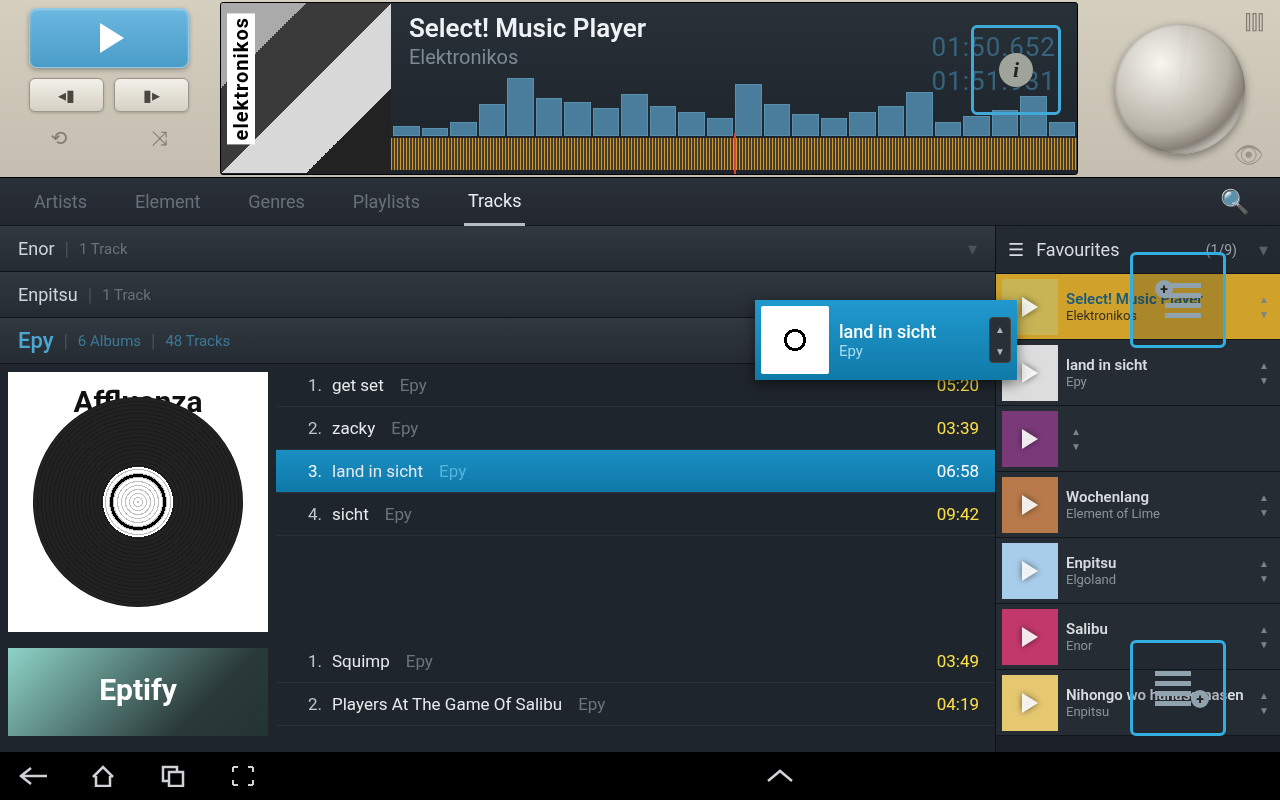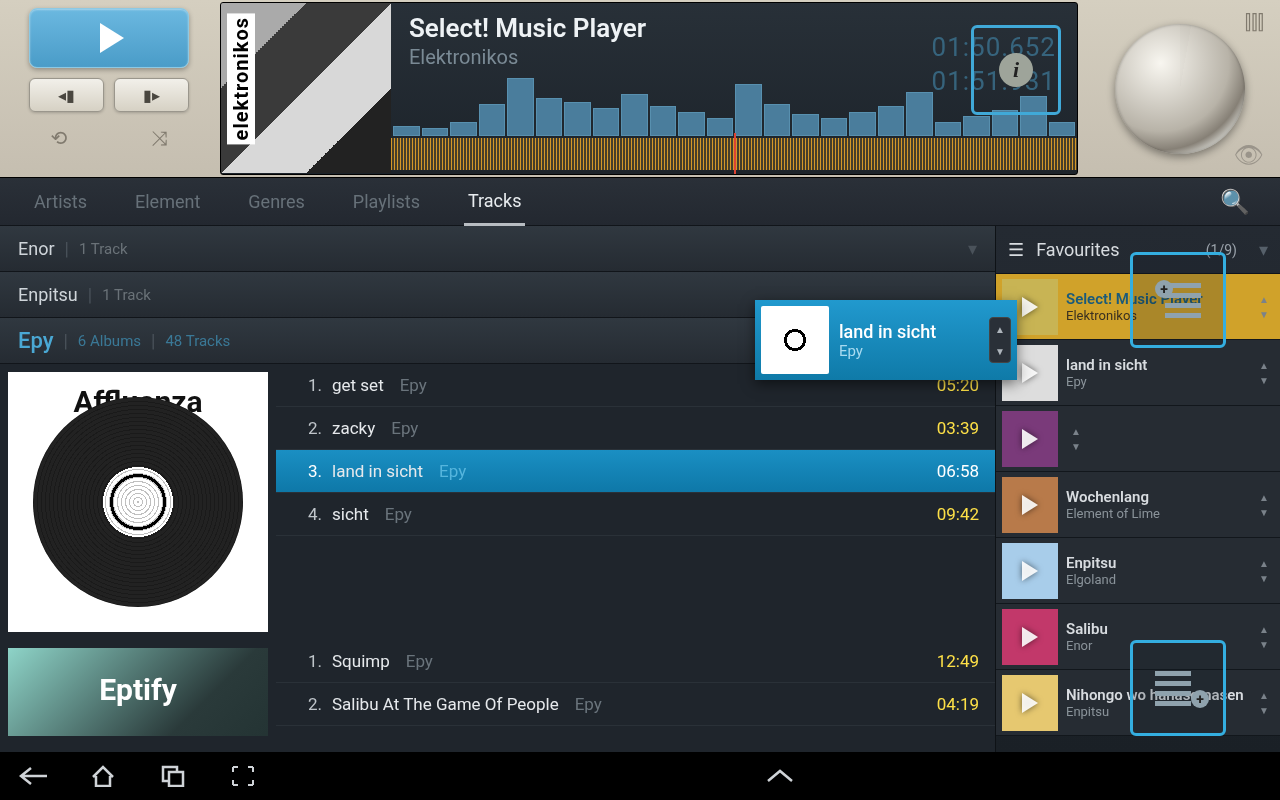--- a/index.html
+++ b/index.html
@@ -249,25 +249,25 @@
 
     <div class="album-row" style="max-height:96px;overflow:hidden;">
       <div class="album-art eptify" style="height:240px;">
         <div class="al-title">Eptify</div>
       </div>
       <div class="track-list" id="tl-eptify">
           <div class="track">
             <span class="num">1.</span>
             <span class="tname">Squimp</span>
             <span class="tartist">Epy</span>
-            <span class="dur">12:49</span>
+            <span class="dur">03:49</span>
           </div>
           <div class="track">
             <span class="num">2.</span>
-            <span class="tname">Salibu At The Game Of People</span>
+            <span class="tname">Players At The Game Of Salibu</span>
             <span class="tartist">Epy</span>
             <span class="dur">04:19</span>
           </div>
         </div>
     </div>
   </div>
 
   <div class="fav-pane">
     <div class="fav-hdr">
       <span>☰</span>

